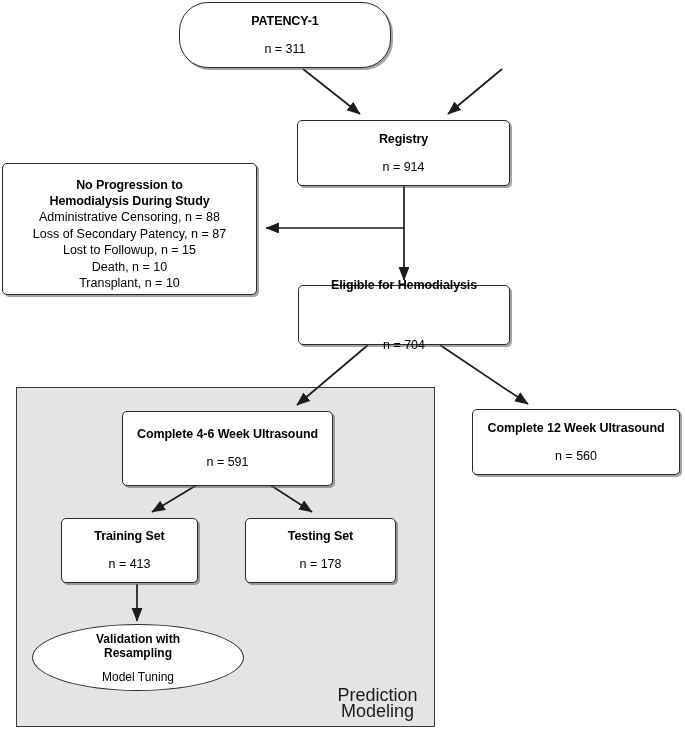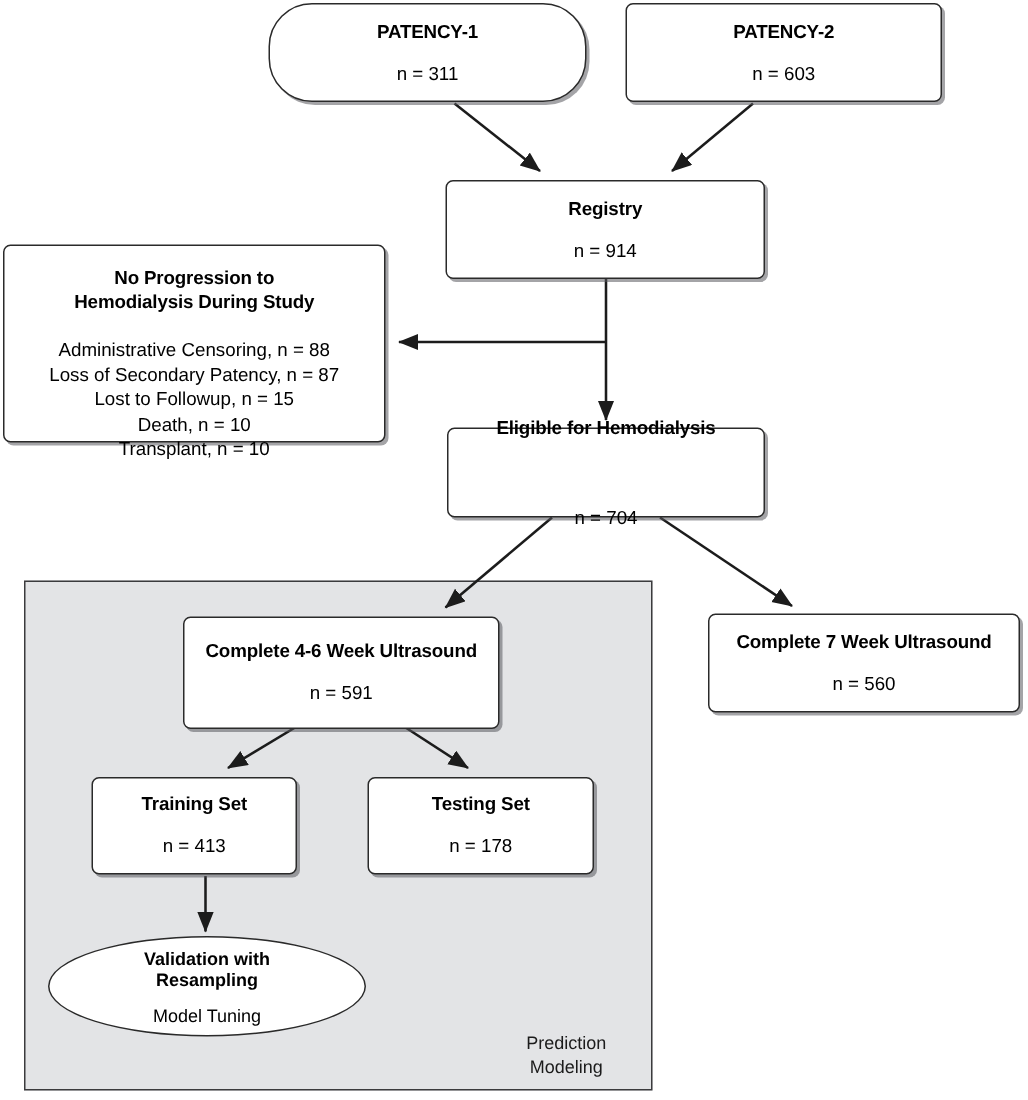--- a/index.html
+++ b/index.html
@@ -60,21 +60,20 @@
   }
   .node.detail {
     justify-content: flex-start;
     padding-top: 13px;
   }
   .node.detail .title {
     font-size: 12.5px;
     line-height: 16px;
   }
   .node.detail .lines {
-    margin-top: 16px;
     font-size: 12.5px;
     line-height: 16.5px;
     font-weight: normal;
   }
   .ellipse {
     position: absolute;
     box-sizing: border-box;
     background: #ffffff;
     border: 1.6px solid #2a2a2a;
     border-radius: 50%;
@@ -90,21 +89,21 @@
     font-size: 12px;
     line-height: 14.5px;
   }
   .ellipse .sub {
     font-size: 12px;
     line-height: 14px;
     margin-top: 9px;
   }
   .panel-label {
     position: absolute;
-    font-size: 12px;
+    font-size: 18px;
     line-height: 15.5px;
     color: #1b1b1b;
     text-align: center;
   }
 </style>
 </head>
 <body>
 
 <div id="canvas">
 
@@ -136,24 +135,20 @@
 
       <path d="M137,584 L137,621"></path>
     </g>
   </svg>
 
   <div class="node" style="left:179px; top:2px; width:212px; height:66px;border-radius:29px;">
     <div class="title">PATENCY-1</div>
     <div class="sub">n = 311</div>
   </div>
 
-  <div class="node" style="left:417px; top:2px; width:211px; height:66px;">
-    <div class="title">PATENCY-2</div>
-    <div class="sub">n = 603</div>
-  </div>
 
   <div class="node" style="left:297px; top:120px; width:213px; height:66px;">
     <div class="title">Registry</div>
     <div class="sub">n = 914</div>
   </div>
 
   <div class="node detail" style="left:2px; top:163px; width:255px; height:132px;">
     <div class="title">
       <div>No Progression to</div>
       <div>Hemodialysis During Study</div>
@@ -171,21 +166,21 @@
     <div class="title">Eligible for Hemodialysis</div>
     <div class="sub">n = 704</div>
   </div>
 
   <div class="node" style="left:122px; top:411px; width:211px; height:75px;">
     <div class="title">Complete 4-6 Week Ultrasound</div>
     <div class="sub">n = 591</div>
   </div>
 
   <div class="node" style="left:472px; top:409px; width:208px; height:66px;">
-    <div class="title">Complete 7 Week Ultrasound</div>
+    <div class="title">Complete 12 Week Ultrasound</div>
     <div class="sub">n = 560</div>
   </div>
 
   <div class="node" style="left:61px; top:518px; width:137px; height:65px;">
     <div class="title">Training Set</div>
     <div class="sub">n = 413</div>
   </div>
 
   <div class="node" style="left:245px; top:518px; width:151px; height:65px;">
     <div class="title">Testing Set</div>

